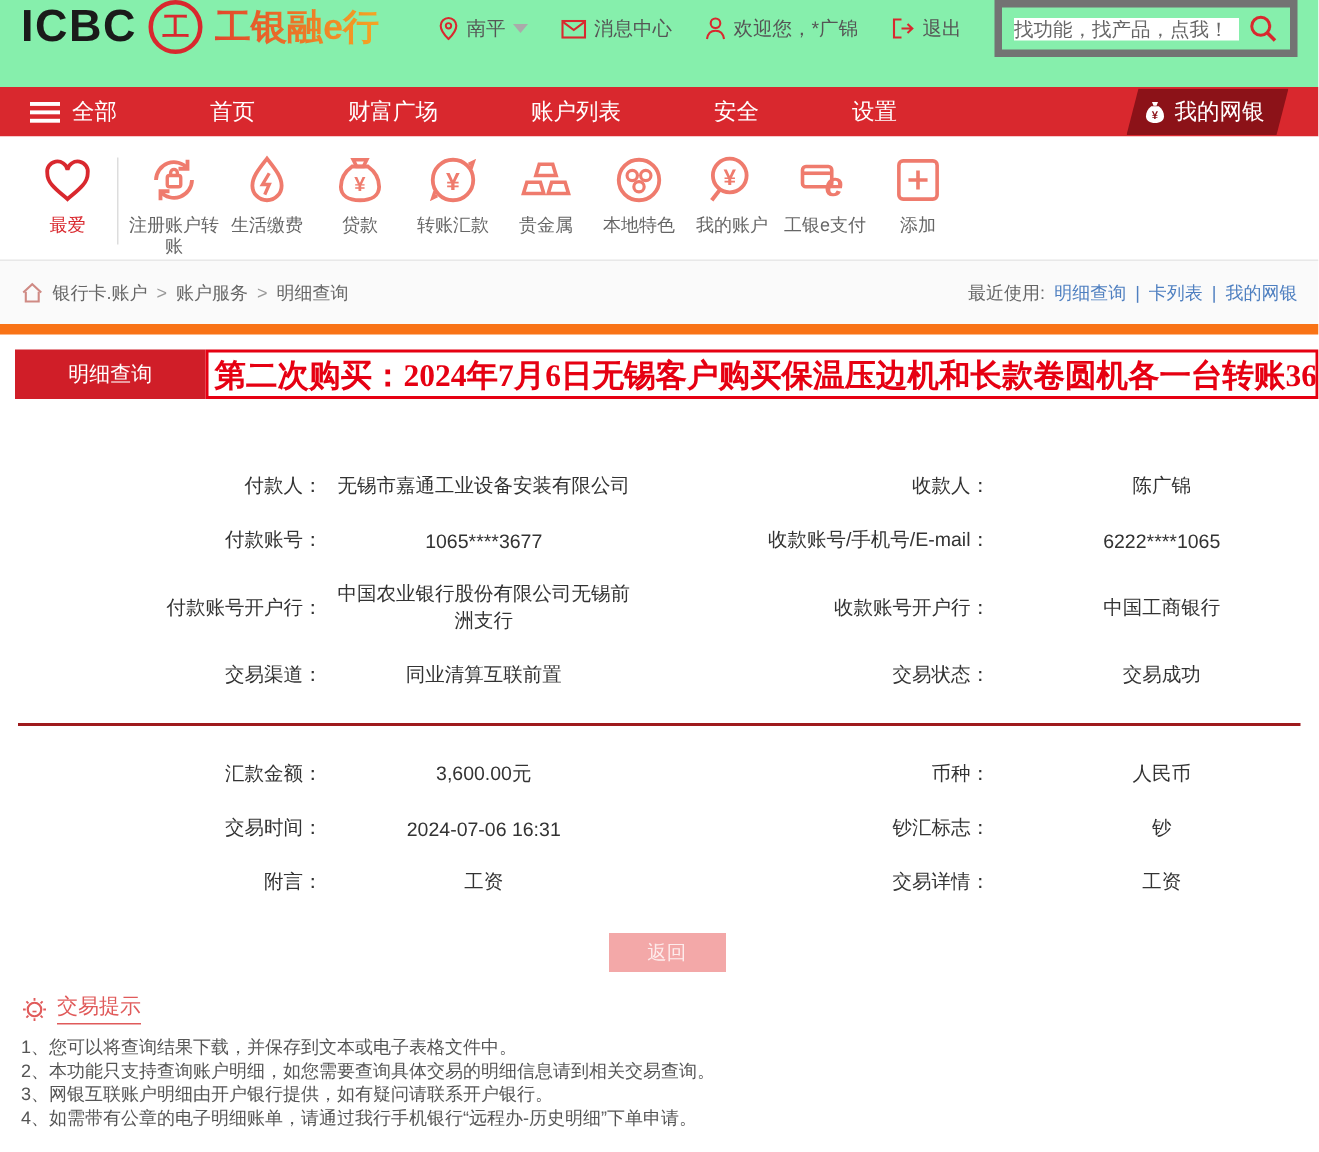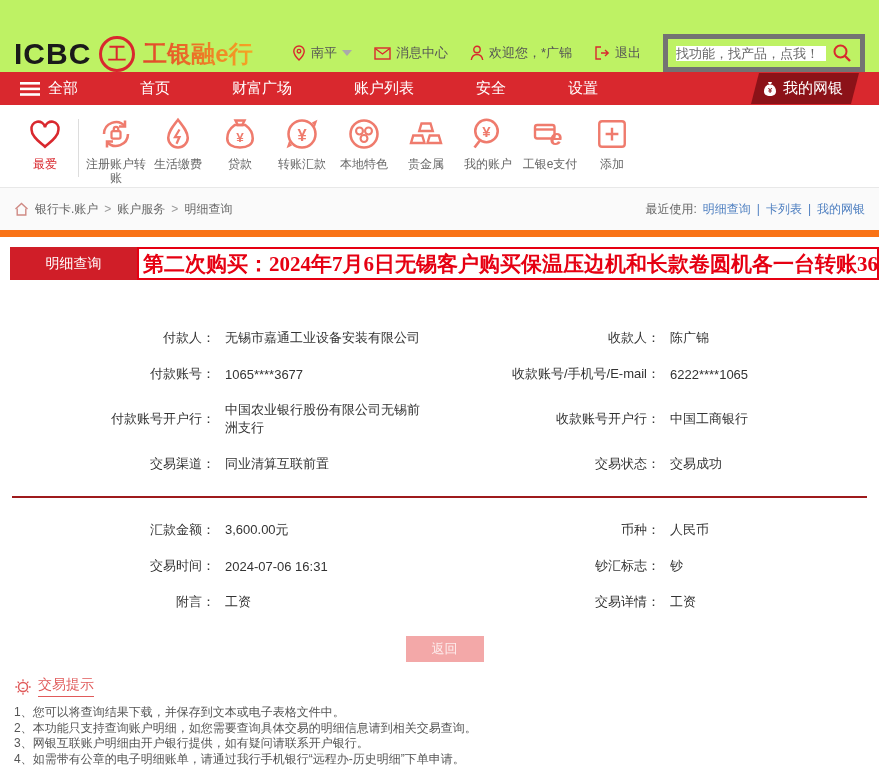--- a/index.html
+++ b/index.html
@@ -2,21 +2,21 @@
 <html><head>
 <meta charset="utf-8">
 <style>
   * { margin:0; padding:0; box-sizing:border-box; }
   body {
     width:879px; height:768px; overflow:hidden;
     font-family:"Liberation Sans","DejaVu Sans",sans-serif;
     background:#fff; color:#333; font-size:13px;
   }
   
-  .topbar { height:72px; display:flex; align-items:flex-end; padding:0 14px; background:#bef264; }
+  .topbar { height:58px; display:flex; align-items:flex-start; padding:0 14px; background:#86efac; }
   .logo-area { display:flex; align-items:center; gap:8px; }
   .icbc-text { font-size:30px; font-weight:bold; color:#1a1a1a; letter-spacing:1px; }
   .emblem { width:36px; height:36px; border:3px solid #d9282e; border-radius:50%;
     display:flex; align-items:center; justify-content:center; color:#d9282e;
     font-weight:bold; font-size:18px; }
   .brand-cn { font-size:24px; font-weight:bold;
     background:linear-gradient(90deg,#e2452c,#f5a623);
     -webkit-background-clip:text; background-clip:text; color:transparent; }
   .top-right { margin-left:auto; display:flex; align-items:center; gap:22px; }
   .top-link { display:flex; align-items:center; gap:5px; color:#555; font-size:13px; cursor:pointer; }
@@ -52,21 +52,21 @@
     display:flex; align-items:center; justify-content:center; }
   .annotation { flex:1; border:2px solid #e60012; display:flex; align-items:center;
     padding:0 4px; overflow:hidden; }
   .annotation span { font-family:"Liberation Serif","DejaVu Serif",serif; font-weight:bold;
     color:#e60012; font-size:21px; white-space:nowrap; }
   
   .details { padding:40px 0 0 0; }
   .frow { display:grid; grid-template-columns:215px 195px 230px 1fr; column-gap:10px;
     align-items:center; padding:9px 0; font-size:13px; }
   .flabel { text-align:right; color:#333; }
-  .fvalue { text-align:left; color:#333; }
+  .fvalue { text-align:center; color:#333; }
   .red-divider { border:none; border-top:2px solid #9e1a1c; margin:14px 12px; }
   .btn-row { display:flex; justify-content:center; margin-top:16px;padding-left:10px; }
   .back-btn { background:#f3a8a8; color:#fdecec; border:none; width:78px; height:26px;
     font-size:13px; cursor:pointer; font-family:"Liberation Sans","DejaVu Sans",sans-serif; }
   
   .tips { margin:14px 14px 0 14px; }
   .tips-title { display:flex; align-items:center; gap:6px; color:#e05a5a; font-size:14px; }
   .tips-title .t { border-bottom:1px solid #e05a5a; padding-bottom:2px;font-family:Liberation Mono, monospace; }
   .tips-list { margin-top:8px; color:#555; font-size:12px; line-height:15.5px; list-style:none; }
   svg { display:block; }
@@ -215,37 +215,37 @@
           <circle cx="12" cy="12" r="9" fill="none" stroke="#ef7b6d" stroke-width="1.7"></circle>
           <path d="M19 5l2-1-1 3M5 19l-2 1 1-3" fill="none" stroke="#ef7b6d" stroke-width="1.5"></path>
           <text x="12" y="16.5" font-size="11" text-anchor="middle" fill="#ef7b6d" font-weight="bold">¥</text>
         </svg>
     </span>
     <span>转账汇款</span>
   </div>
   <div class="tool-item">
     <span class="ticon">
       <svg width="36" height="36" viewBox="0 0 24 24">
+          <path d="M9 5h6l1.5 5h-9Z" fill="none" stroke="#ef7b6d" stroke-width="1.6"></path>
+          <path d="M3.5 13h6L11 18H2Z" fill="none" stroke="#ef7b6d" stroke-width="1.6"></path>
+          <path d="M14.5 13h6L22 18h-9Z" fill="none" stroke="#ef7b6d" stroke-width="1.6"></path>
+        </svg>
+    </span>
+    <span>贵金属</span>
+  </div>
+  <div class="tool-item">
+    <span class="ticon">
+      <svg width="36" height="36" viewBox="0 0 24 24">
           <circle cx="12" cy="12" r="9" fill="none" stroke="#ef7b6d" stroke-width="1.7"></circle>
           <circle cx="9" cy="10" r="2.3" fill="none" stroke="#ef7b6d" stroke-width="1.4"></circle>
           <circle cx="15" cy="10" r="2.3" fill="none" stroke="#ef7b6d" stroke-width="1.4"></circle>
           <circle cx="12" cy="15" r="2.3" fill="none" stroke="#ef7b6d" stroke-width="1.4"></circle>
         </svg>
     </span>
     <span>本地特色</span>
-  </div>
-  <div class="tool-item">
-    <span class="ticon">
-      <svg width="36" height="36" viewBox="0 0 24 24">
-          <path d="M9 5h6l1.5 5h-9Z" fill="none" stroke="#ef7b6d" stroke-width="1.6"></path>
-          <path d="M3.5 13h6L11 18H2Z" fill="none" stroke="#ef7b6d" stroke-width="1.6"></path>
-          <path d="M14.5 13h6L22 18h-9Z" fill="none" stroke="#ef7b6d" stroke-width="1.6"></path>
-        </svg>
-    </span>
-    <span>贵金属</span>
   </div>
   <div class="tool-item">
     <span class="ticon">
       <svg width="36" height="36" viewBox="0 0 24 24">
           <circle cx="11" cy="10" r="7.5" fill="none" stroke="#ef7b6d" stroke-width="1.7"></circle>
           <path d="M6.5 16.5 3 21" stroke="#ef7b6d" stroke-width="1.8"></path>
           <text x="11" y="14" font-size="10" text-anchor="middle" fill="#ef7b6d" font-weight="bold">¥</text>
         </svg>
     </span>
     <span>我的账户</span>

